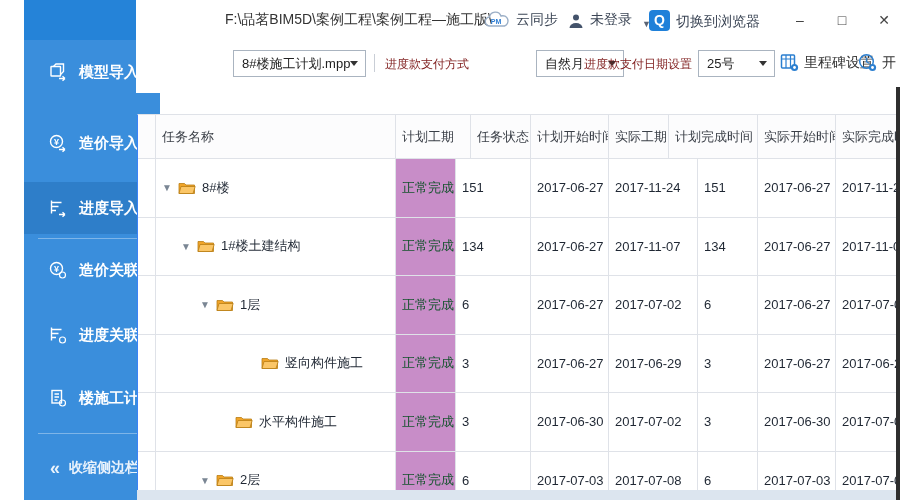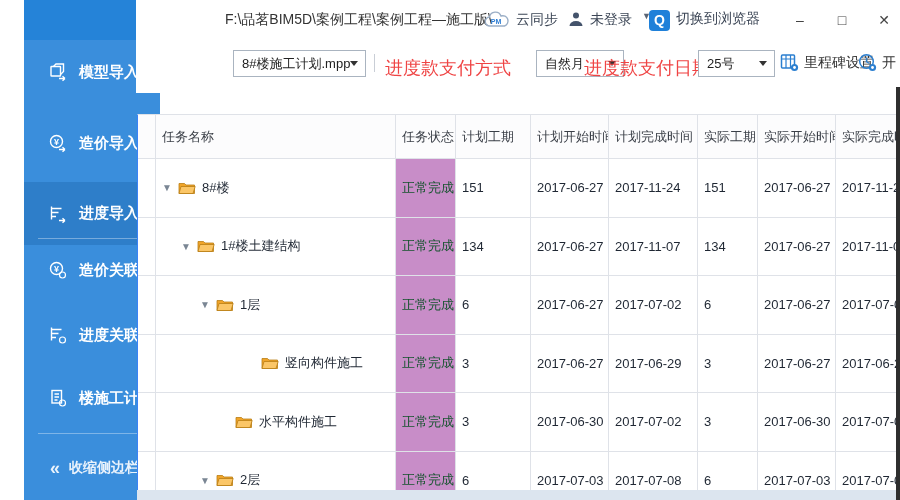--- a/index.html
+++ b/index.html
@@ -5,47 +5,47 @@
   * { margin:0; padding:0; box-sizing:border-box; }
   html,body { width:900px; height:500px; overflow:hidden; }
   body { font-family:"Liberation Sans","DejaVu Sans",sans-serif; background:#fff; position:relative; }
   #app { position:absolute; left:0; top:0; width:900px; height:500px; overflow:hidden; background:#fff; }
 
   
   .topbar { position:absolute; left:136px; top:0; width:764px; height:40px; background:#fff; }
   .title-path { position:absolute; left:89px; top:11px; font-size:14px; color:#333; white-space:nowrap; }
   .tb-group { position:absolute; top:0; height:40px; display:flex; align-items:center; }
   .cloud-sync { left:348px; } .login { left:432px; } .switch-browser { left:513px; }
-  .tb-item { display:flex; align-items:flex-start; gap:6px; font-size:14px; color:#3c4656; cursor:default; }
+  .tb-item { display:flex; align-items:flex-end; gap:6px; font-size:14px; color:#3c4656; cursor:default; }
   .caret-down { font-size:9px; color:#5a6474; margin-left:4px; }
   .q-badge { width:21px; height:21px; border-radius:4px; background:#1f80d9; color:#fff; font-weight:bold;
              font-size:14px; display:flex; align-items:center; justify-content:center; }
   .win-btns { position:absolute; right:8px; top:0; height:40px; display:flex; align-items:center; gap:26px; }
   .win-btn { font-size:14px; color:#444; width:16px; text-align:center; cursor:default; }
 
   
   .sidebar { position:absolute; left:0; top:0; width:136px; height:500px; background:#3a8edc;margin-left:24px; }
   .corner { position:absolute; left:0; top:0; width:136px; height:40px; background:#2583d8; }
   .side-item { position:absolute; left:0; width:136px; height:44px; display:flex; align-items:center;
                padding-left:24px; gap:11px; color:#fff; font-size:15px; font-weight:600; cursor:pointer; }
-  .side-item.selected { background:#2e7ec9; height:63px; }
+  .side-item.selected { background:#2e7ec9; height:52px; }
   .side-icon { width:20px; height:20px; flex:0 0 20px; }
   .side-icon svg { width:20px; height:20px; }
   .side-divider { position:absolute; left:14px; width:108px; height:1px; background:rgba(255,255,255,.35); }
   .collapse-item { position:absolute; left:0; width:136px; height:40px; display:flex; align-items:center;
                    padding-left:26px; gap:9px; color:#eaf3fc; font-size:14px; font-weight:600; cursor:pointer; }
   .chev { font-size:18px; font-weight:bold; line-height:1; }
 
   
   .toolbar { position:absolute; left:136px; top:40px; width:764px; height:53px; background:#fff; }
   .select { position:absolute; top:10px; height:27px; border:1px solid #aab4c0; background:#fff;
             display:flex; align-items:center; font-size:13px; color:#222; padding:0 8px; cursor:pointer; }
   .select .sel-caret { position:absolute; right:7px; top:10px; width:0; height:0;
             border-left:4px solid transparent; border-right:4px solid transparent; border-top:5px solid #333; }
-  .tool-label { position:absolute; top:16px; font-size:18px; color:#ef4444; white-space:nowrap;font-family:Liberation Mono, monospace; }
+  .tool-label { position:absolute; top:16px; font-size:12px; color:#7f1d1d; white-space:nowrap;font-family:Liberation Mono, monospace; }
   .tool-sep { position:absolute; top:14px; width:1px; height:18px; background:#c9ced6; }
   .tool-btn { position:absolute; top:13px; display:flex; align-items:center; gap:5px; font-size:14px;
               color:#333; cursor:pointer; white-space:nowrap; }
   .tool-btn svg { width:19px; height:19px; }
 
   
   .table { position:absolute; left:137px; top:93px; width:763px; height:397px; overflow:hidden;
            border-top:1px solid #dfe2e8; border-left:1px solid #3b82f6;margin-top:21px; }
   .trow { display:flex; width:818px; }
   .cell { border-right:1px solid #dfe2e8; border-bottom:1px solid #dfe2e8; overflow:hidden;
@@ -226,25 +226,25 @@
         <circle cx="14.5" cy="14.5" r="1.4" fill="#fff"></circle>
       </svg>
       <span>开</span>
     </div>
   </div>
 
   <div class="table">
     <div class="trow hrow" id="headerRow">
         <div class="cell c0"></div>
         <div class="cell c1">任务名称</div>
+        <div class="cell c3">计划工期</div>
         <div class="cell c2">任务状态</div>
-        <div class="cell c3">计划工期</div>
         <div class="cell c4">计划开始时间</div>
+        <div class="cell c6">实际工期</div>
         <div class="cell c5">计划完成时间</div>
-        <div class="cell c6">实际工期</div>
         <div class="cell c7">实际开始时间</div>
         <div class="cell c8">实际完成时间</div>
       </div>
     <div id="tableBody">
         <div class="trow drow">
           <div class="cell c0"></div>
           <div class="cell c1" style="padding-left: 6px;">
             <span class="expander">▼</span>
             <span class="folder"><svg viewBox="0 0 18 14" width="18" height="14">
                 <path d="M1 2.5h5.5L8 4h8.5v8.5H1z" fill="#f0a429" stroke="#b97e14" stroke-width="0.8"></path>

